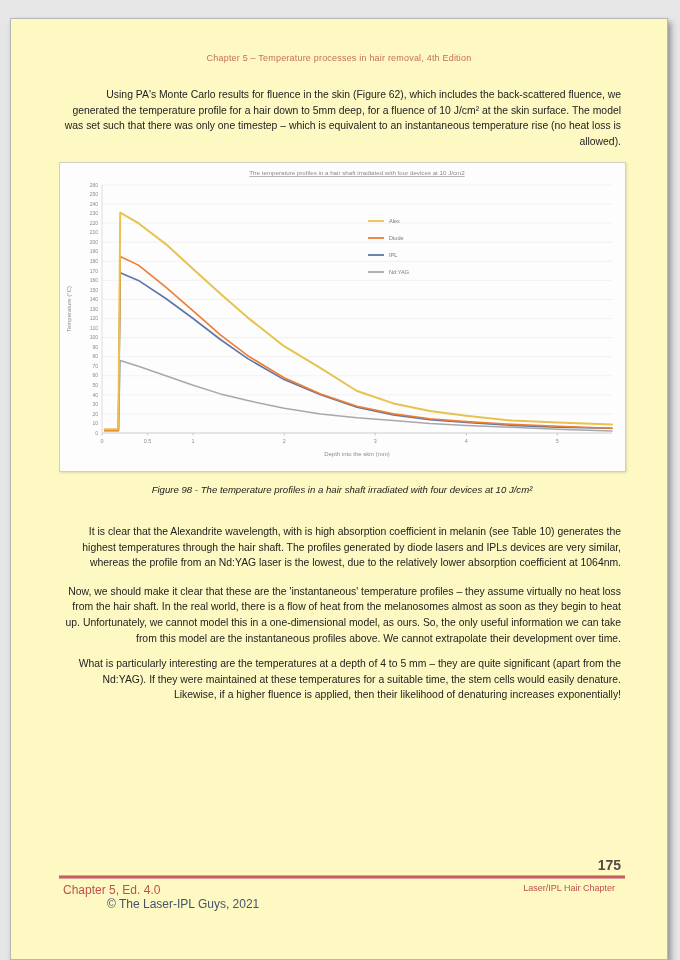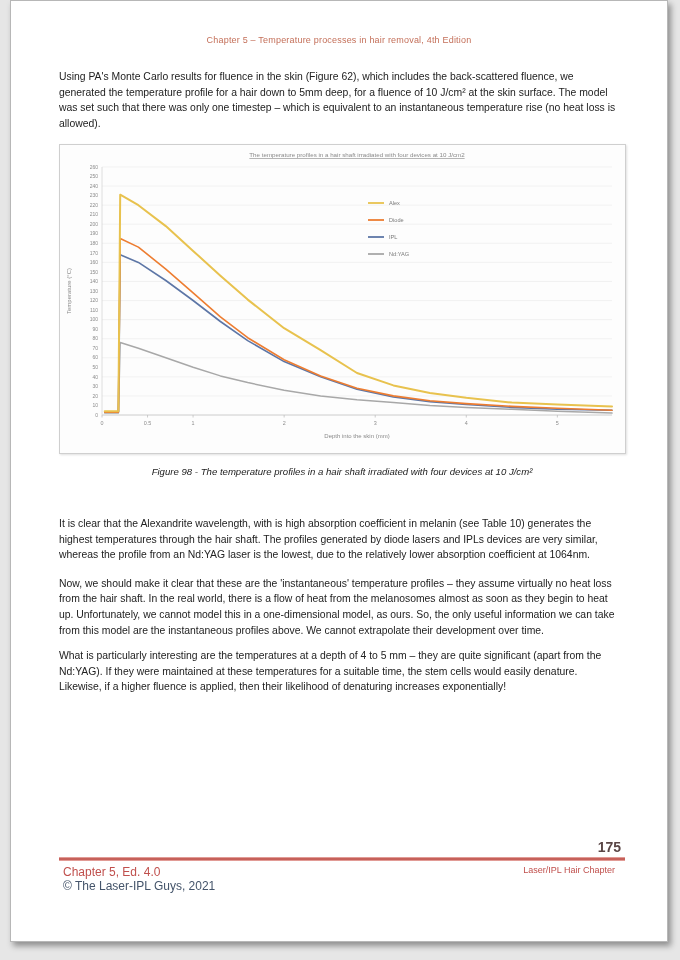--- a/index.html
+++ b/index.html
@@ -2,55 +2,55 @@
 <html><head>
 <meta charset="utf-8">
 <style>
   html,body{margin:0;padding:0;}
   body{
     width:680px;height:960px;background:#e6e6e6;
     font-family:"Liberation Sans","DejaVu Sans",sans-serif;
     -webkit-font-smoothing:antialiased;
   }
   .page{
-    position:absolute;left:10px;top:0;width:656px;height:940px;
-    background:#ffffff;border:1px solid #b7b7b7;
+    position:absolute;left:10px;top:18px;width:656px;height:940px;
+    background:#fef9c3;border:1px solid #b7b7b7;
     box-shadow:3px 4px 6px rgba(0,0,0,0.38);
   }
   .running-header{
     position:absolute;top:34px;left:0;width:100%;
     text-align:center;font-size:9px;color:#c4705a;letter-spacing:.2px;
   }
   .content{
     position:absolute;top:68px;left:48px;width:566px;
     font-size:10.4px;line-height:15.6px;color:#222222;
   }
-  p{margin:0 4px 13px 0;}
+  p{margin:0 4px 13px 0;text-align:right;}
   .fig-link{text-decoration:underline;color:#222;}
   .chart-box{
     width:565px;height:308px;background:#fdfdfd;
     border:1px solid #cfcfcf;box-shadow:1px 1px 2px rgba(0,0,0,0.12);
     margin:2px 0 10px 0;
   }
   .caption{
     text-align:center;font-style:italic;font-size:9.6px;color:#1a1a1a;
-    margin:0 0 36px 0;
+    margin:0 0 26px 0;
   }
   .page-number{
     position:absolute;top:838px;right:46px;font-size:14px;color:#5a4646;font-weight:bold;
   }
   .footer-rule{
     position:absolute;top:856px;left:48px;width:566px;height:4px;
     background:linear-gradient(#efb9b4,#b8433c,#efb9b4);
   }
   .footer-left{
     position:absolute;top:864px;left:52px;font-size:12px;line-height:14px;
   }
   .footer-left .l1{color:#c0504d;}
-  .footer-left .l2{color:#44546a;}
+  .footer-left .l2{color:#44546a;margin-left:44px;}
   .footer-right{
     position:absolute;top:864px;right:52px;font-size:9px;color:#c0504d;
   }
 </style>
 </head>
 <body>
 
 <div class="page">
 
   <div class="running-header">Chapter 5 – Temperature processes in hair removal, 4th Edition</div>

